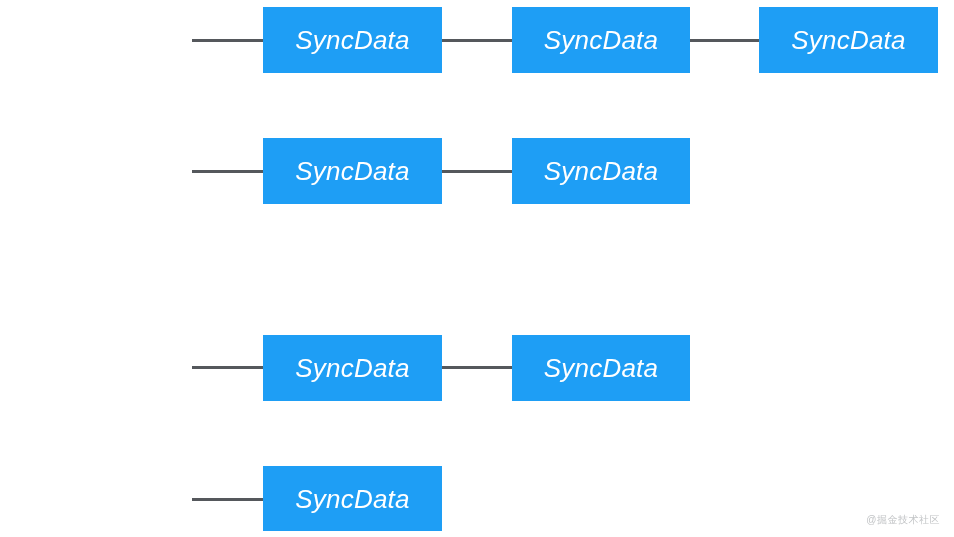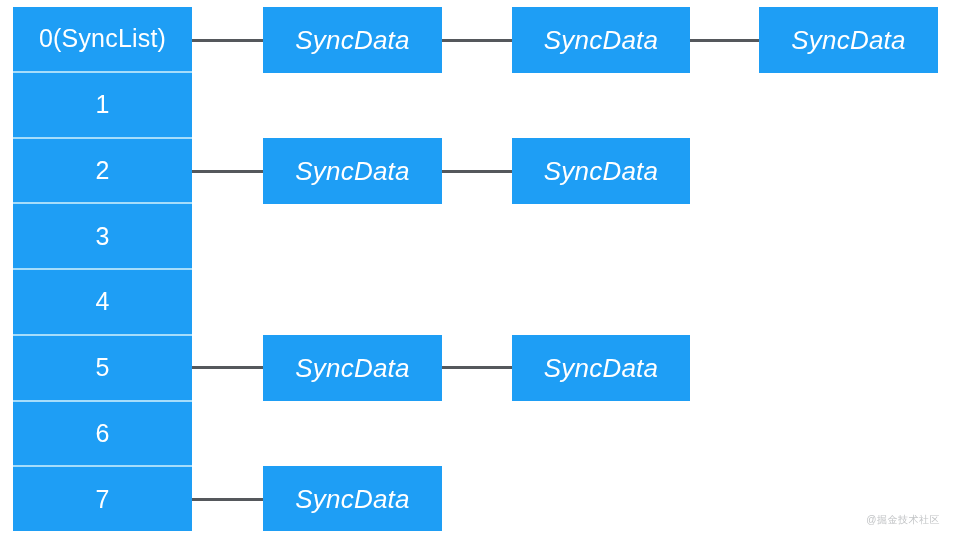--- a/index.html
+++ b/index.html
@@ -78,46 +78,20 @@
     white-space: nowrap;
     user-select: none;
     margin-top: 28px;
   }
 </style>
 </head>
 <body>
 
 <div id="canvas">
 
-  <div class="bucket-array">
-      <div class="bucket-cell">
-        <span>0(SyncList)</span>
-      </div>
-      <div class="bucket-cell">
-        <span>1</span>
-      </div>
-      <div class="bucket-cell">
-        <span>2</span>
-      </div>
-      <div class="bucket-cell">
-        <span>3</span>
-      </div>
-      <div class="bucket-cell">
-        <span>4</span>
-      </div>
-      <div class="bucket-cell">
-        <span>5</span>
-      </div>
-      <div class="bucket-cell">
-        <span>6</span>
-      </div>
-      <div class="bucket-cell">
-        <span>7</span>
-      </div>
-    </div>
 
   <div id="chain-layer">
       <div class="connector" style="left: 192px; top: 39px; width: 71px;"></div>
       <div class="connector" style="left: 442px; top: 39px; width: 70px;"></div>
       <div class="connector" style="left: 690px; top: 39px; width: 69px;"></div>
       <div class="node" style="left: 263px; top: 7px; width: 179px; height: 66px;">
         <span>SyncData</span>
       </div>
       <div class="node" style="left: 512px; top: 7px; width: 178px; height: 66px;">
         <span>SyncData</span>

